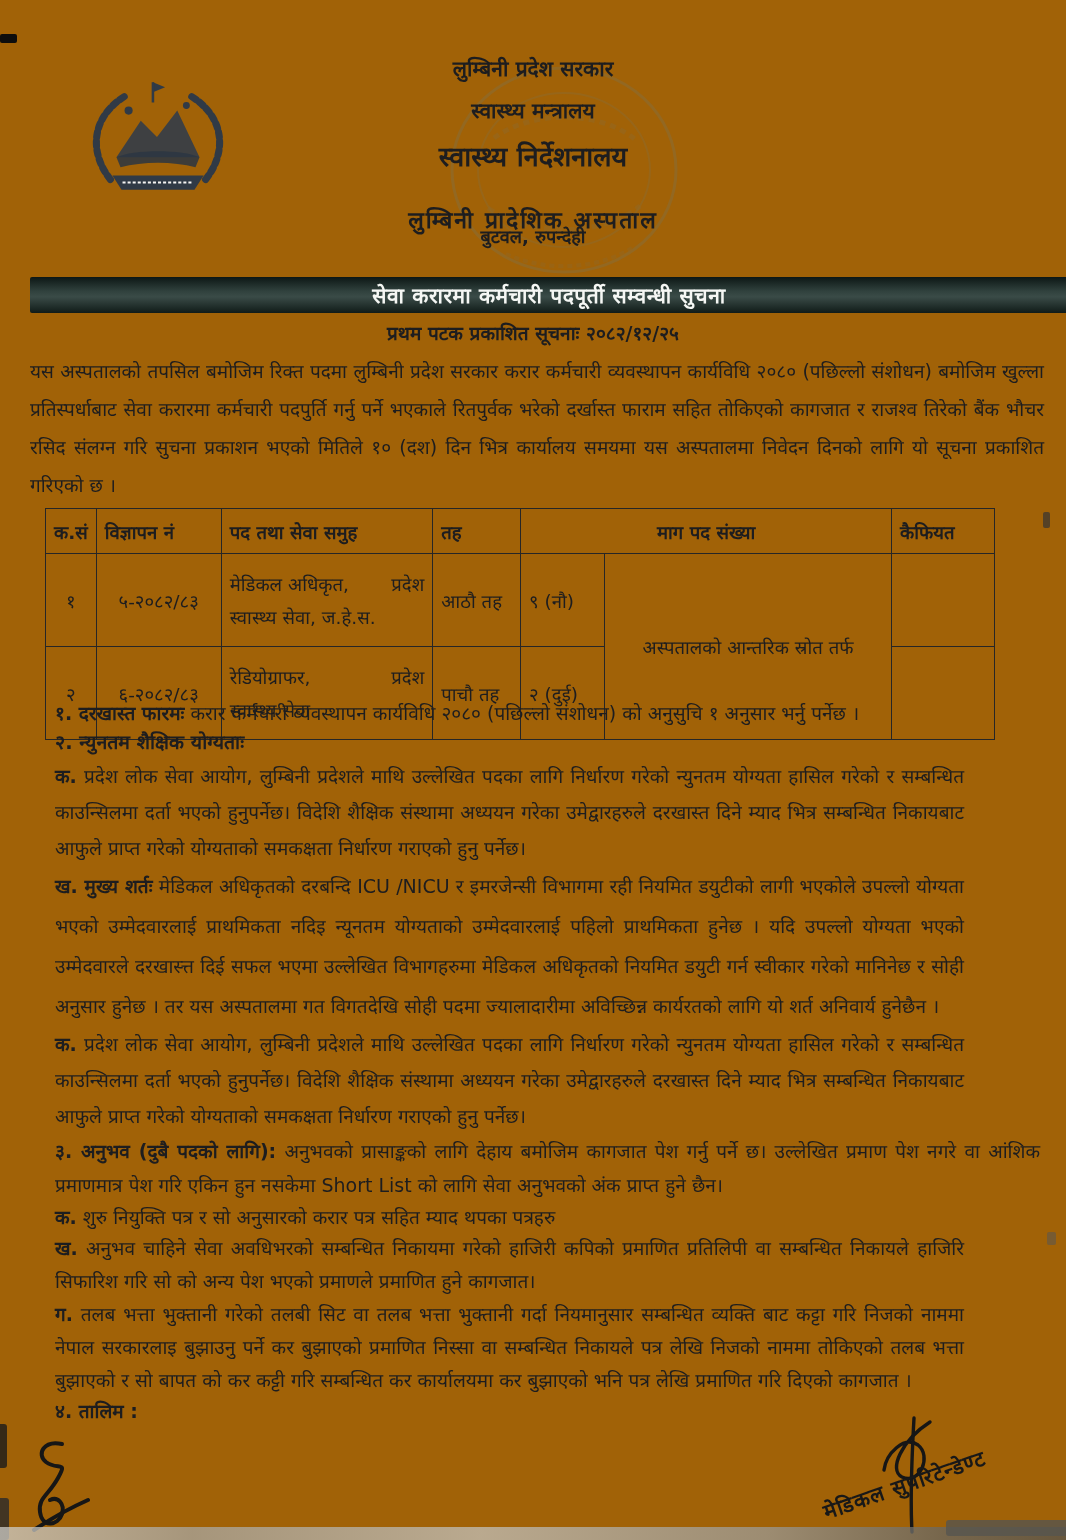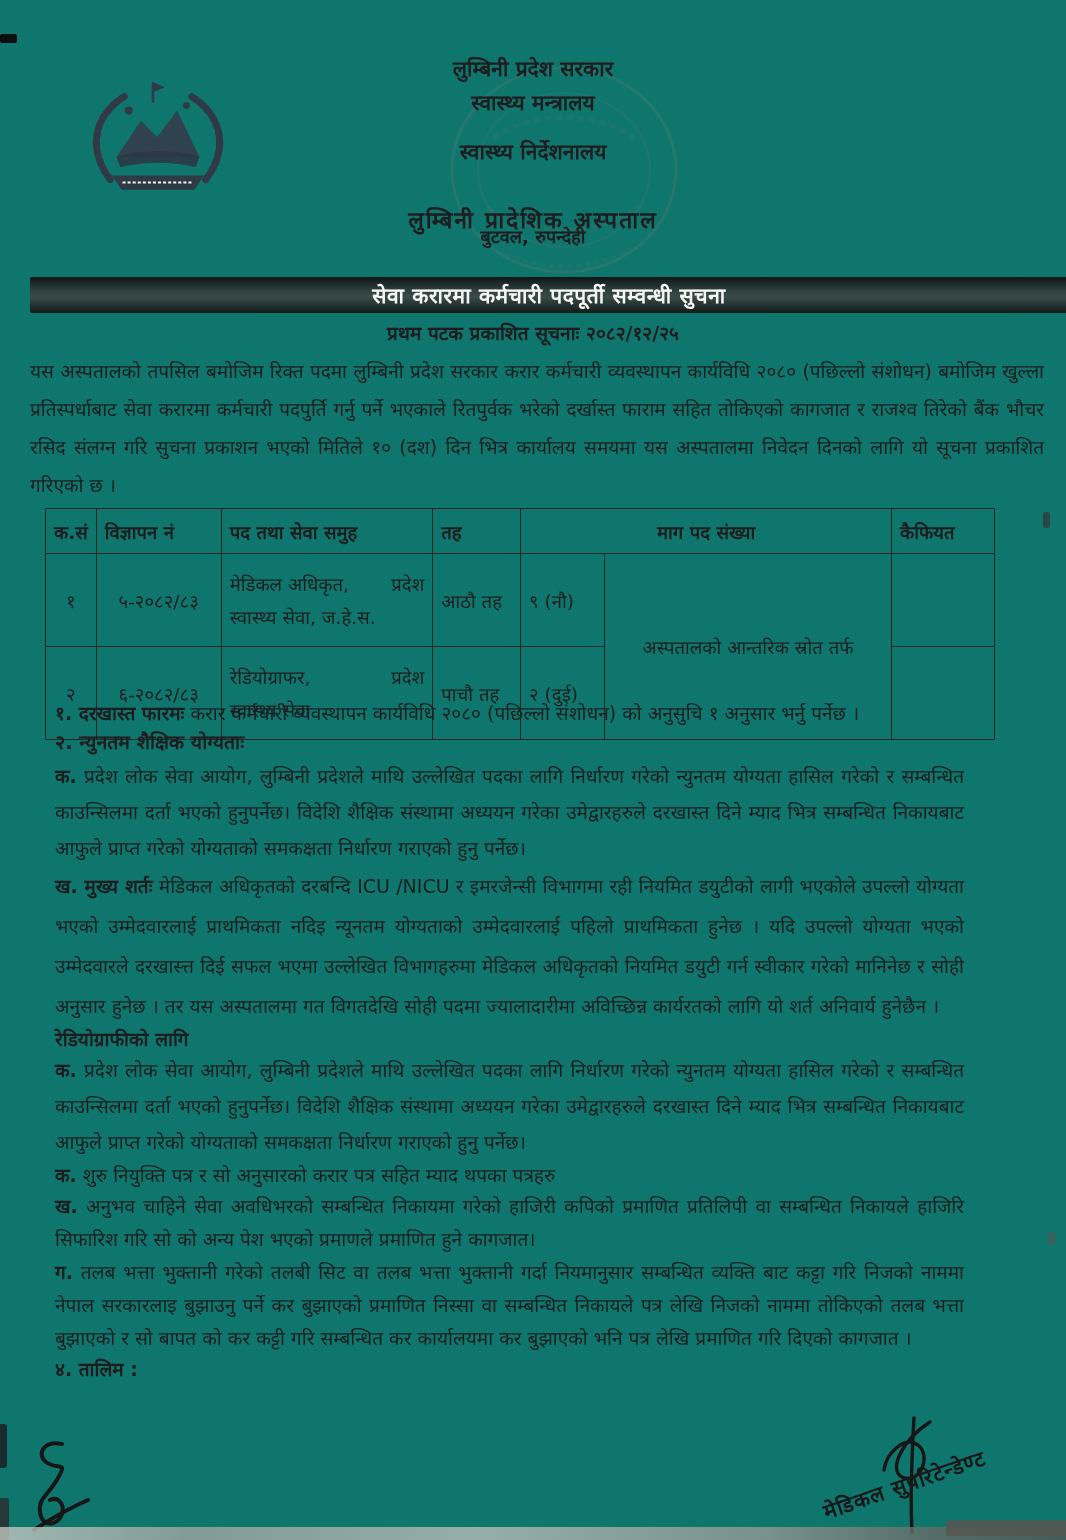--- a/index.html
+++ b/index.html
@@ -1,25 +1,25 @@
 <!DOCTYPE html>
 <html><head>
 <meta charset="utf-8">
 <style>
   html,body{margin:0;padding:0;background:#e8e8e6;}
   .page{
     position:relative;width:1066px;height:1540px;margin:0 auto;
-    background:#0f766e;overflow:hidden;color:#1d1d1f;
+    background:#a16207;overflow:hidden;color:#1d1d1f;
     font-family:"DejaVu Sans",sans-serif;
   }
   
   .hline{position:absolute;left:0;right:0;text-align:center;font-weight:700;z-index:3;}
   .h1{top:54px;font-size:21px;}
-  .h2{top:88px;font-size:21px;}
-  .h3{top:137px;font-size:21px;}
+  .h2{top:96px;font-size:21px;}
+  .h3{top:137px;font-size:27px;}
   .h-title{top:168px;font-size:23px;letter-spacing:2px;z-index:4;margin-top:35px;}
   .h-loc{top:224px;font-size:18px;font-weight:700;}
   .emblem{position:absolute;left:82px;top:80px;width:152px;height:122px;z-index:2;}
   
   .stamp{position:absolute;left:436px;top:58px;width:256px;height:230px;z-index:1;opacity:.55;}
   
   .notice-bar{
     position:absolute;left:30px;top:277px;width:1038px;height:36px;z-index:5;
     background:linear-gradient(180deg,#0d1715 0%,#31423e 40%,#3a4b47 55%,#101b18 100%);
     border-radius:2px;display:flex;align-items:center;justify-content:center;
@@ -185,24 +185,27 @@
     </p>
     <p class="it2">२. न्युनतम शैक्षिक योग्यताः</p>
     <p class="p-ka">
       <b class="lbl">क.</b>
       <span>प्रदेश लोक सेवा आयोग, लुम्बिनी प्रदेशले माथि उल्लेखित पदका लागि निर्धारण गरेको न्युनतम योग्यता हासिल गरेको र सम्बन्धित काउन्सिलमा दर्ता भएको हुनुपर्नेछ। विदेशि शैक्षिक संस्थामा अध्ययन गरेका उमेद्वारहरुले दरखास्त दिने म्याद भित्र सम्बन्धित निकायबाट आफुले प्राप्त गरेको योग्यताको समकक्षता निर्धारण गराएको हुनु पर्नेछ।</span>
     </p>
     <p class="p-kha">
       <b class="lbl">ख. मुख्य शर्तः</b>
       <span>मेडिकल अधिकृतको दरबन्दि ICU /NICU र इमरजेन्सी विभागमा रही नियमित डयुटीको लागी भएकोले उपल्लो योग्यता भएको उम्मेदवारलाई प्राथमिकता नदिइ न्यूनतम योग्यताको उम्मेदवारलाई पहिलो प्राथमिकता हुनेछ । यदि उपल्लो योग्यता भएको उम्मेदवारले दरखास्त्त दिई सफल भएमा उल्लेखित विभागहरुमा मेडिकल अधिकृतको नियमित डयुटी गर्न स्वीकार गरेको मानिनेछ र सोही अनुसार हुनेछ । तर यस अस्पतालमा गत विगतदेखि सोही पदमा ज्यालादारीमा अविच्छिन्न कार्यरतको लागि यो शर्त अनिवार्य हुनेछैन ।</span>
     </p>
-    <p class="radiohead">रेडियोग्राफीको लागि</p>
     <p class="p-ka2">
       <b class="lbl">क.</b>
       <span>प्रदेश लोक सेवा आयोग, लुम्बिनी प्रदेशले माथि उल्लेखित पदका लागि निर्धारण गरेको न्युनतम योग्यता हासिल गरेको र सम्बन्धित काउन्सिलमा दर्ता भएको हुनुपर्नेछ। विदेशि शैक्षिक संस्थामा अध्ययन गरेका उमेद्वारहरुले दरखास्त दिने म्याद भित्र सम्बन्धित निकायबाट आफुले प्राप्त गरेको योग्यताको समकक्षता निर्धारण गराएको हुनु पर्नेछ।</span>
+    </p>
+    <p class="it3">
+      <b class="lbl">३. अनुभव (दुबै पदको लागि):</b>
+      <span>अनुभवको प्रासाङ्कको लागि देहाय बमोजिम कागजात पेश गर्नु पर्ने छ। उल्लेखित प्रमाण पेश नगरे वा आंशिक प्रमाणमात्र पेश गरि एकिन हुन नसकेमा Short List को लागि सेवा अनुभवको अंक प्राप्त हुने छैन।</span>
     </p>
     <p class="it3ka">
       <b class="lbl">क.</b>
       <span>शुरु नियुक्ति पत्र र सो अनुसारको करार पत्र सहित म्याद थपका पत्रहरु</span>
     </p>
     <p class="it3kha">
       <b class="lbl">ख.</b>
       <span>अनुभव चाहिने सेवा अवधिभरको सम्बन्धित निकायमा गरेको हाजिरी कपिको प्रमाणित प्रतिलिपी वा सम्बन्धित निकायले हाजिरि सिफारिश गरि सो को अन्य पेश भएको प्रमाणले प्रमाणित हुने कागजात।</span>
     </p>
     <p class="it3ga">

